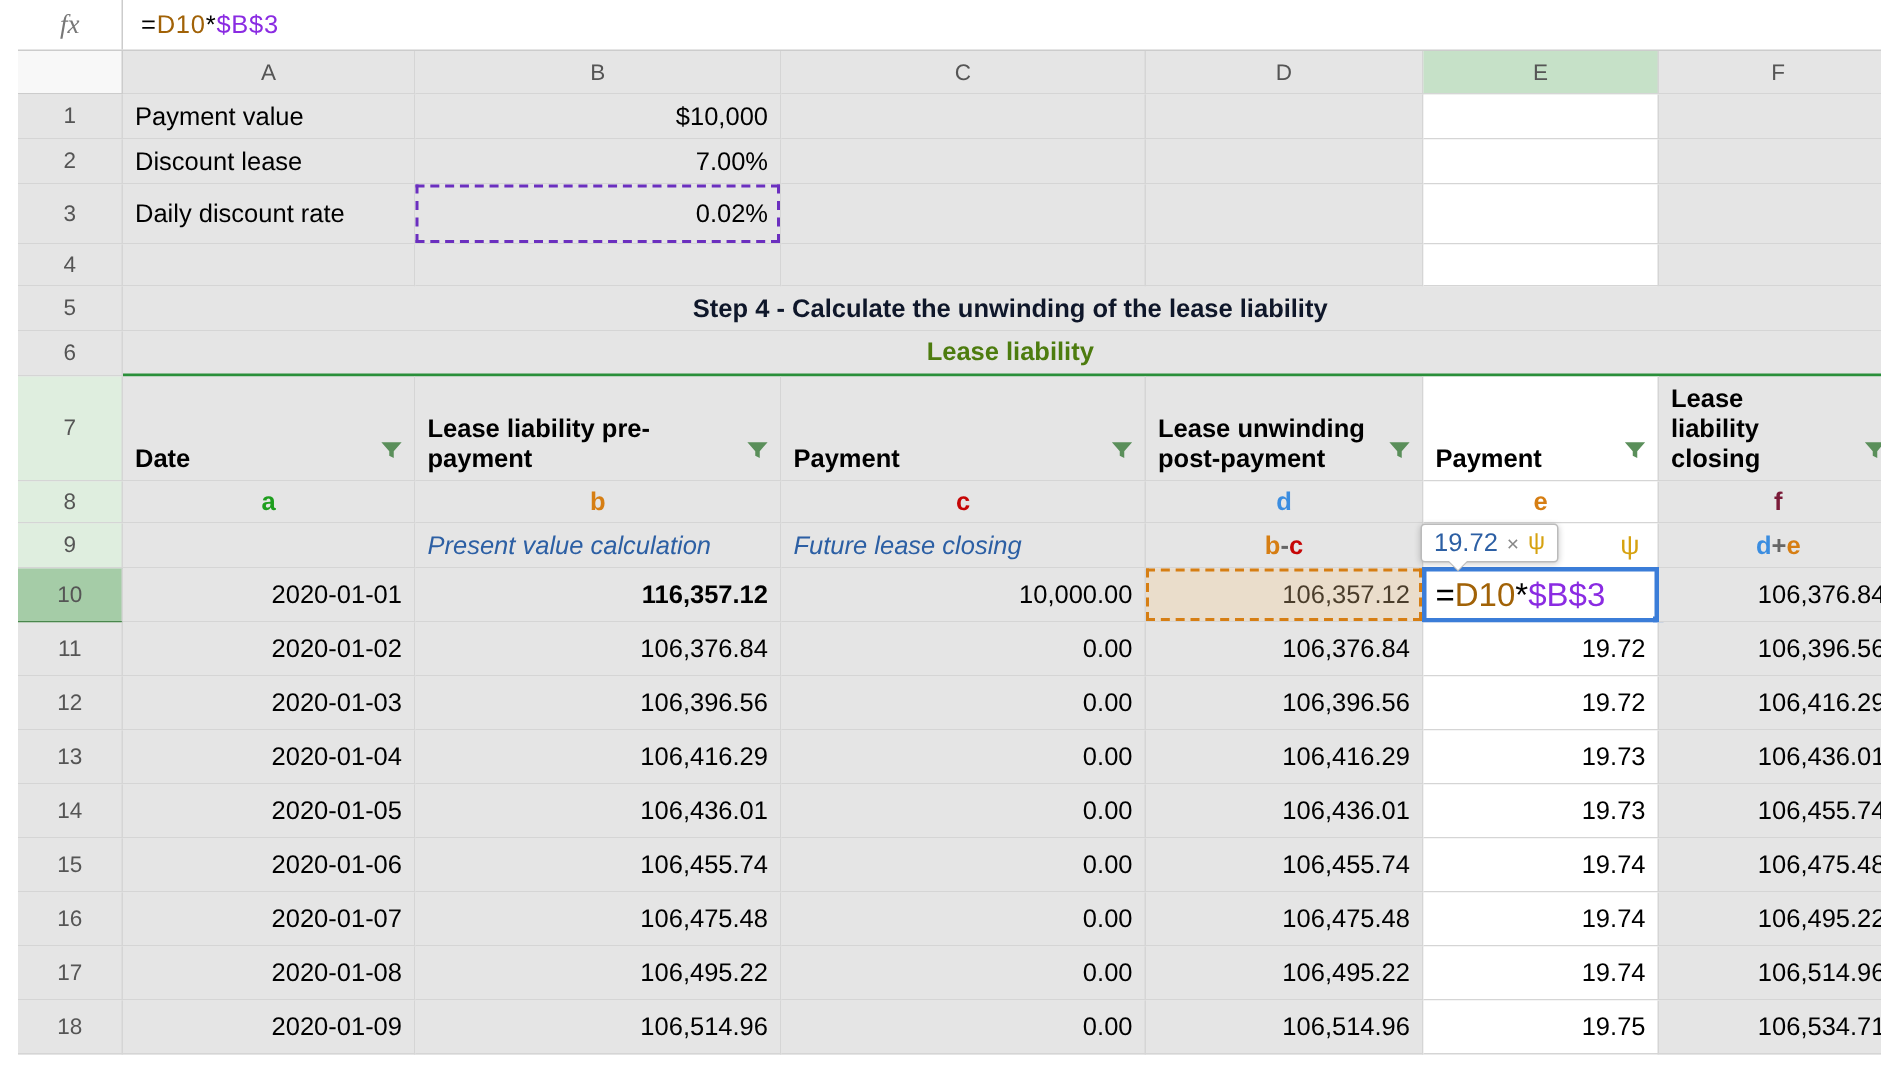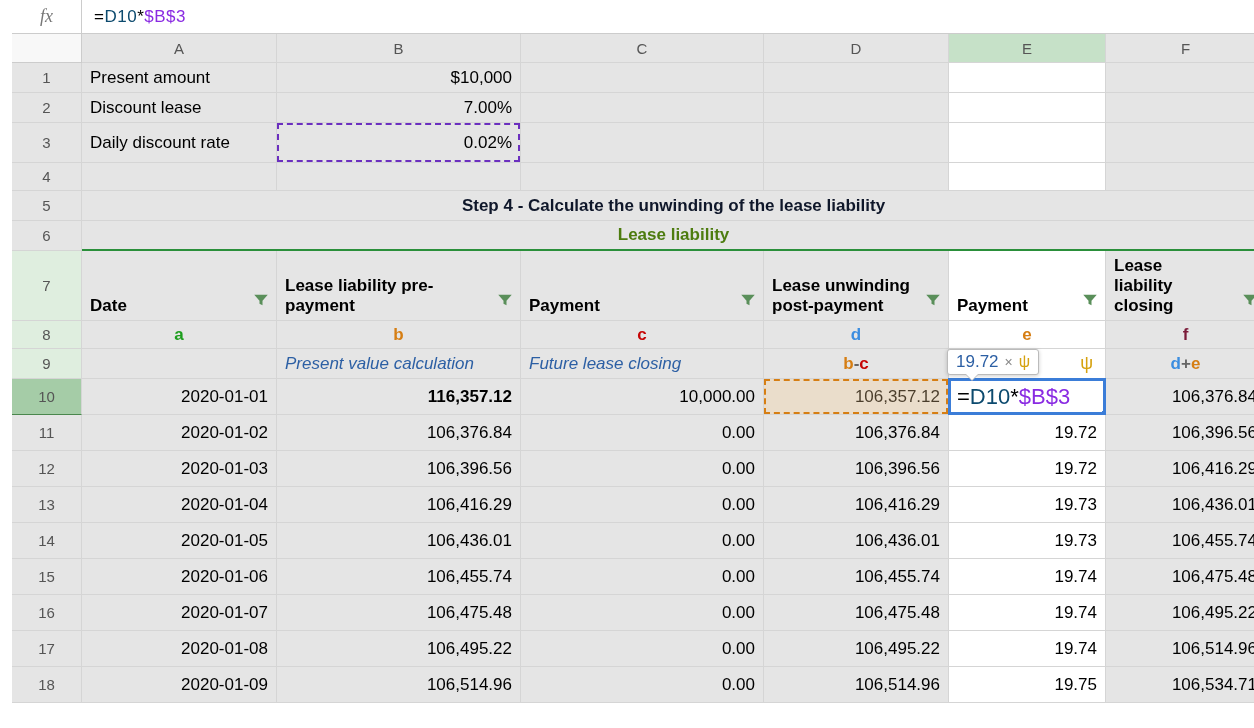--- a/index.html
+++ b/index.html
@@ -4,21 +4,21 @@
 <style>
   * { box-sizing: border-box; }
   html, body { margin:0; padding:0; font-family: Arial, Helvetica, sans-serif; font-size:14px; color:#1a1a1a;}
   .sheet { width:1254px; height:728px; overflow:hidden; background:#fff; position:relative;margin-left:12px;}
   
   
   .formula-bar { display:flex; align-items:center; height:34px; border-bottom:1px solid #ccc; background:#fff;}
   .fx-icon { width:70px; font-style:italic; font-family: 'Times New Roman', serif; color:#777; text-align:center; font-size:18px; border-right:1px solid #ccc; height:100%; display:flex; align-items:center; justify-content:center;}
   .formula-input { flex:1; padding-left:12px; font-size:17px; font-family:Arial, sans-serif; letter-spacing:0.5px; height:100%; display:flex; align-items:center;}
   .tok-eq{color:#000;}
-  .tok-ref-orange{color:#0c4a6e;}
+  .tok-ref-orange{color:#a16207;}
   .tok-op{color:#000;}
   .tok-ref-purple{color:#8a2be2;}
   
   
   .grid{ display:grid; grid-template-columns:70px 195px 244px 243px 185px 157px 160px; font-size:17px; color:#000;}
   
   .col-head, .row-head, .cell { border-right:1px solid #d5d5d5; border-bottom:1px solid #d5d5d5; display:flex; align-items:center; padding:4px 8px;}
   .col-head { background:#e5e5e5; color:#555; justify-content:center; height:29px; font-size:15px;}
   .row-head { background:#e5e5e5; color:#555; justify-content:center; font-size:15px;}
   .corner { background:#f8f8f8; border-right:1px solid #ccc; border-bottom:1px solid #ccc;}
@@ -98,21 +98,21 @@
     <div class="col-head">A</div>
     <div class="col-head">B</div>
     <div class="col-head">C</div>
     <div class="col-head">D</div>
     <div class="col-head sel">E</div>
     <div class="col-head">F</div>
   </div>
 
   <div class="grid row-h-30">
     <div class="row-head">1</div>
-    <div class="cell">Present amount</div>
+    <div class="cell">Payment value</div>
     <div class="cell right">$10,000</div>
     <div class="cell"></div>
     <div class="cell"></div>
     <div class="cell white"></div>
     <div class="cell"></div>
   </div>
 
   <div class="grid row-h-30">
     <div class="row-head">2</div>
     <div class="cell">Discount lease</div>

